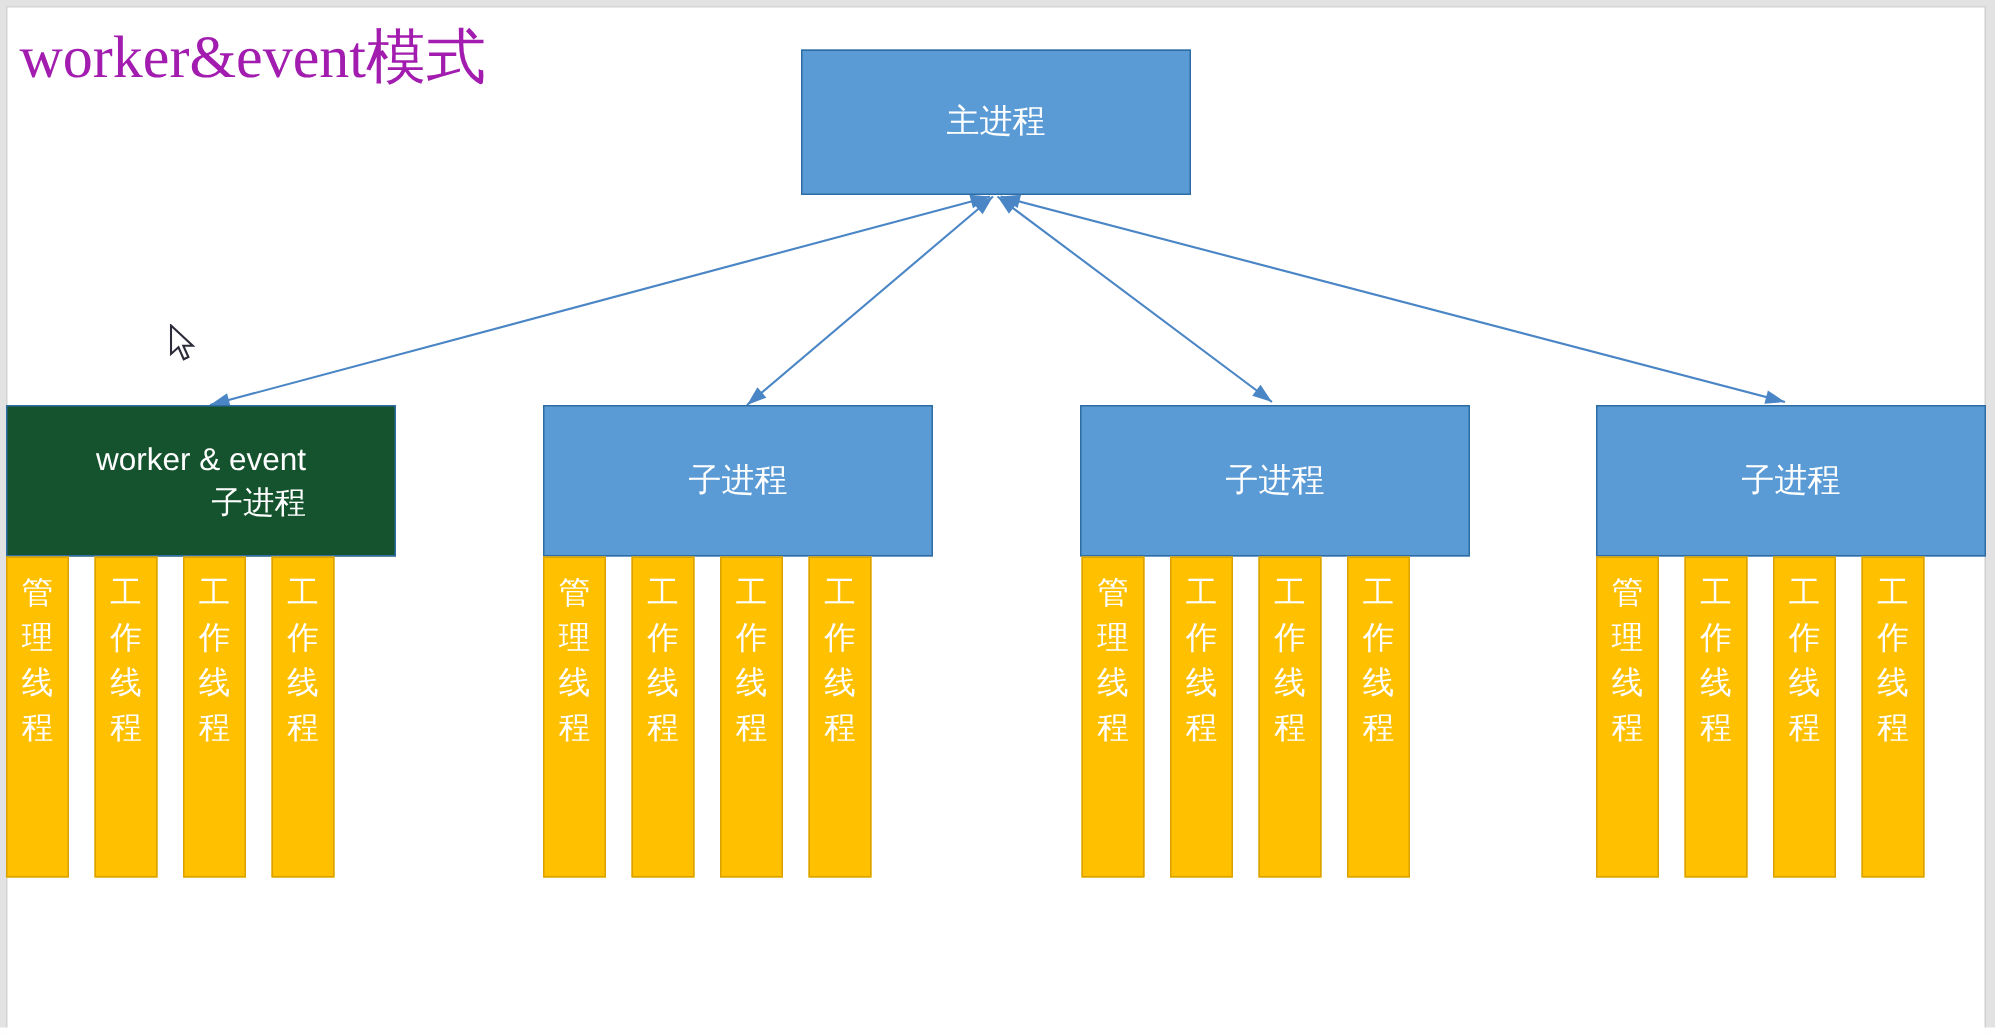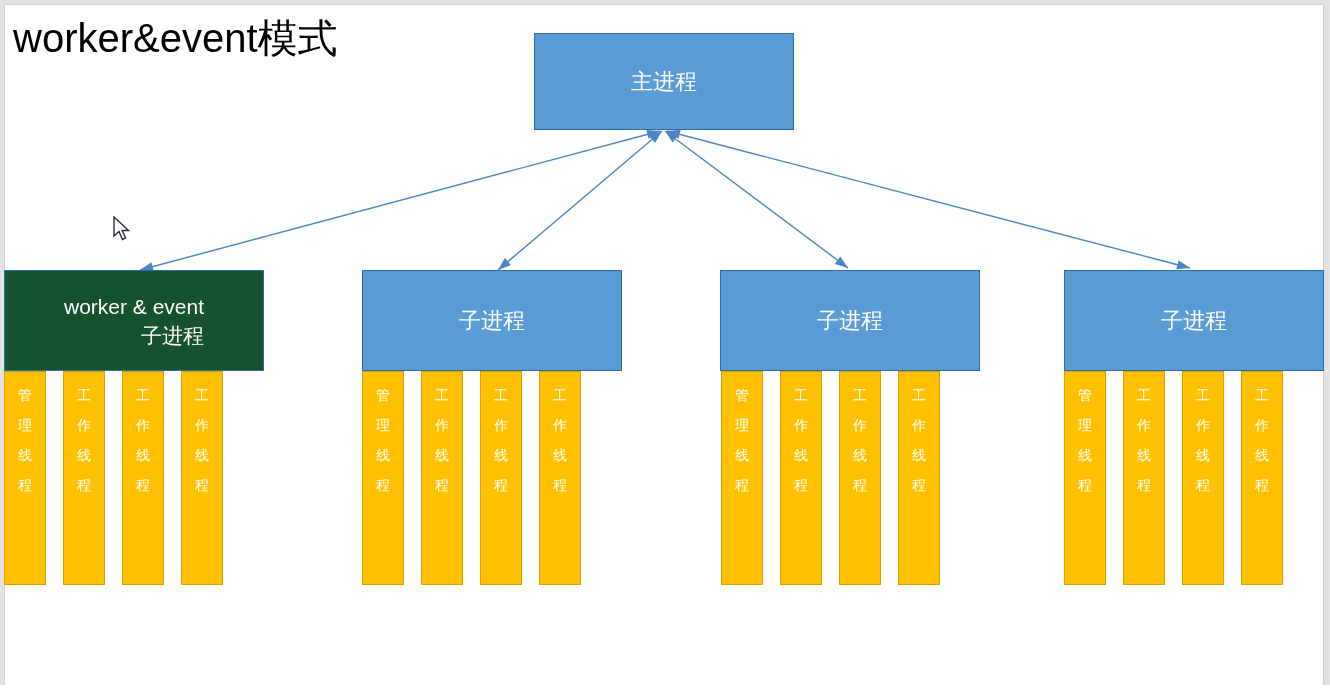--- a/index.html
+++ b/index.html
@@ -59,24 +59,24 @@
     width: 1330px;
     height: 4px;
     background: #ffffff;
   }
 
   
   #diagram-title {
     position: absolute;
     left: 13px;
     top: 14px;
-    font-family: Liberation Sans, sans-serif;
+    font-family: Liberation Serif, serif;
     font-size: 40px;
     line-height: 48px;
-    color: #000000;
+    color: #a21caf;
     white-space: nowrap;
     letter-spacing: 0px;
   }
 
   
   .process-box {
     position: absolute;
     box-sizing: border-box;
     border: 1px solid #2e6da4;
     display: flex;
@@ -104,21 +104,21 @@
     position: absolute;
     box-sizing: border-box;
     border: 1px solid #d9a200;
     display: flex;
     align-items: flex-start;
     justify-content: center;
     padding-top: 8px;
   }
   .thread-label {
     font-family: "DejaVu Sans", "Liberation Sans", sans-serif;
-    font-size: 14px;
+    font-size: 21px;
     line-height: 30px;
     color: #ffffff;
     width: 1em;
     word-break: break-all;
     white-space: normal;
     text-align: center;
   }
 
   #arrows {
     position: absolute;

